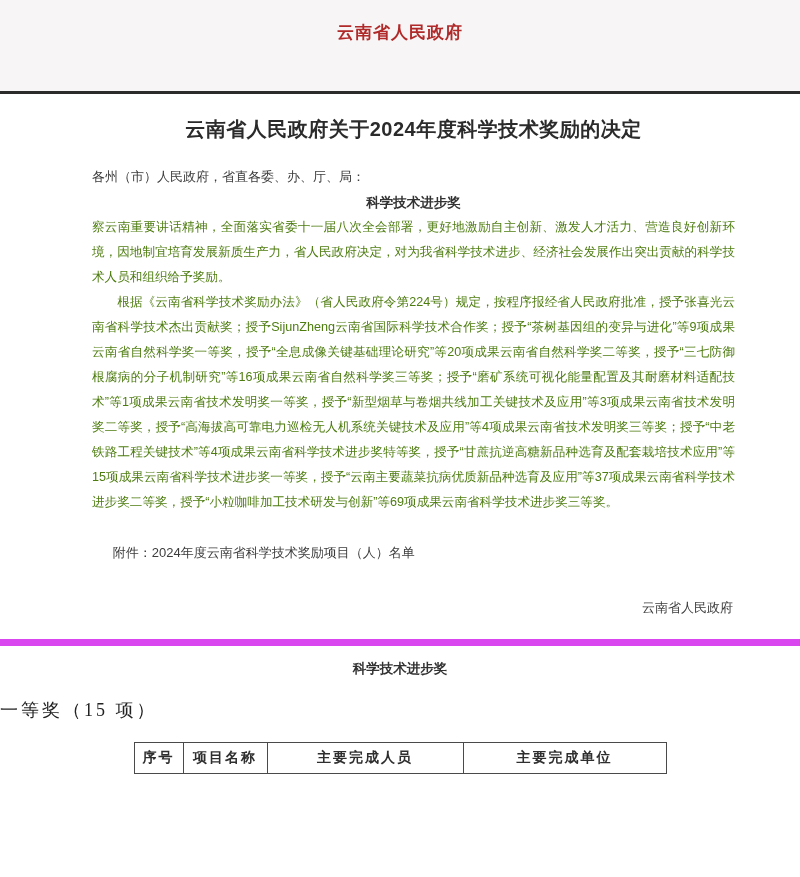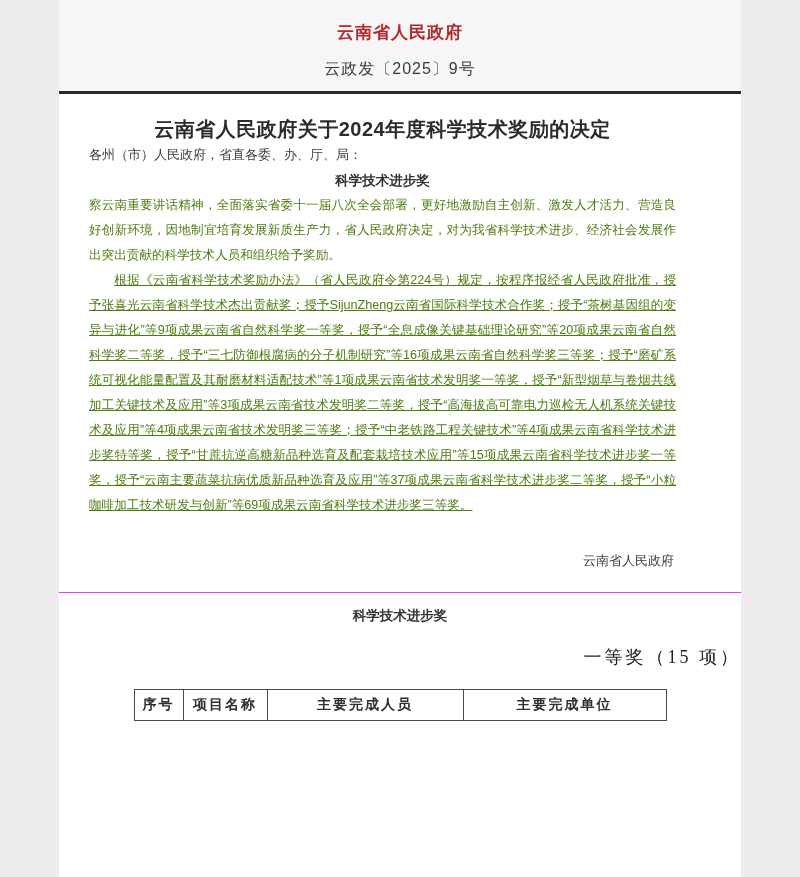--- a/index.html
+++ b/index.html
@@ -1,57 +1,57 @@
 <!DOCTYPE html>
 <html lang="zh"><head>
 <meta charset="utf-8">
 <style>
   * { margin: 0; padding: 0; box-sizing: border-box; }
   html, body { background: #efecee; }
   body { font-family: "Liberation Sans", sans-serif; color: #3c3c3c; }
 
   .page {
-    width: 682px; height: 877px; margin: 0 auto;
+    width: 800px; height: 877px; margin: 0 auto;
     background: #f7f5f6; overflow: hidden; position: relative;
   }
 
   
   .letterhead { height: 91px; padding-top: 21px; text-align: center; background: #f7f5f6; }
   .gov-title { font-size: 17px; font-weight: bold; color: #b02a2a; letter-spacing: 1px; }
   .doc-number { margin-top: 15px; font-size: 16px; color: #3a3a3a; letter-spacing: 1px; }
 
   
   .card { background: #ffffff; }
   .card-1 {
     border-top: 3px solid #2b2b2b;
-    border-bottom: 1px solid #d946ef;
-    padding: 16px 65px 18px 30px;
+    border-bottom: 7px solid #d946ef;
+    padding: 16px 65px 18px 92px;
   }
   .doc-title {
     text-align: center; font-size: 20px; font-weight: bold; color: #2b2b2b;
     margin-top: 6px; letter-spacing: 0.5px;
   }
-  .salutation { font-size: 13px; line-height: 24px; }
+  .salutation { margin-top: 22px; font-size: 13px; line-height: 24px; }
   .center-heading {
     text-align: center; font-weight: bold; font-size: 13.5px; color: #333;
     margin-top: 2px; line-height: 24px;
   }
   .para {
     font-size: 12.6px; line-height: 25px; text-align: justify; color: #4d7c0f;
   }
-  .para.indent { text-indent: 2em; text-decoration: underline; }
+  .para.indent { text-indent: 2em; }
   .attachment { margin-top: 26px; font-size: 13px; line-height: 24px; text-indent: 1.6em; }
   .signature { margin-top: 30px; text-align: right; padding-right: 2px; }
   .signature div { font-size: 13px; line-height: 26px; }
 
   
   .card-2 { padding-top: 12px; min-height: 300px; }
   .awards-heading { text-align: center; font-weight: bold; font-size: 13.5px; color: #333; line-height: 22px; }
   .awards-subheading {
-    text-align: right; font-family: "Liberation Serif", serif;
+    text-align: left; font-family: "Liberation Serif", serif;
     font-size: 18px; color: #222; margin-top: 18px; letter-spacing: 3px;
   }
   .award-table {
     width: 532px; margin: 20px auto 0 auto;
     border-collapse: collapse; table-layout: fixed;
     font-family: "Liberation Serif", serif; color: #2f2f2f;
   }
   .award-table th, .award-table td { border: 1px solid #4a4a4a; }
   .award-table th {
     font-size: 14px; font-weight: bold; padding: 6px 2px; letter-spacing: 2px; text-align: center;
@@ -61,29 +61,29 @@
   .col-people { width: 196px; }
   .col-orgs { width: 203px; }
 </style>
 </head>
 <body>
 
 <div class="page">
 
   <div class="letterhead">
     <div class="gov-title">云南省人民政府</div>
-    <div class="doc-number">云政发〔2025〕9号</div>
   </div>
 
   <section class="card card-1">
     <h1 class="doc-title">云南省人民政府关于2024年度科学技术奖励的决定</h1>
     <p class="salutation">各州（市）人民政府，省直各委、办、厅、局：</p>
     <div class="center-heading">科学技术进步奖</div>
     <p class="para">察云南重要讲话精神，全面落实省委十一届八次全会部署，更好地激励自主创新、激发人才活力、营造良好创新环境，因地制宜培育发展新质生产力，省人民政府决定，对为我省科学技术进步、经济社会发展作出突出贡献的科学技术人员和组织给予奖励。</p>
     <p class="para indent">根据《云南省科学技术奖励办法》（省人民政府令第224号）规定，按程序报经省人民政府批准，授予张喜光云南省科学技术杰出贡献奖；授予SijunZheng云南省国际科学技术合作奖；授予“茶树基因组的变异与进化”等9项成果云南省自然科学奖一等奖，授予“全息成像关键基础理论研究”等20项成果云南省自然科学奖二等奖，授予“三七防御根腐病的分子机制研究”等16项成果云南省自然科学奖三等奖；授予“磨矿系统可视化能量配置及其耐磨材料适配技术”等1项成果云南省技术发明奖一等奖，授予“新型烟草与卷烟共线加工关键技术及应用”等3项成果云南省技术发明奖二等奖，授予“高海拔高可靠电力巡检无人机系统关键技术及应用”等4项成果云南省技术发明奖三等奖；授予“中老铁路工程关键技术”等4项成果云南省科学技术进步奖特等奖，授予“甘蔗抗逆高糖新品种选育及配套栽培技术应用”等15项成果云南省科学技术进步奖一等奖，授予“云南主要蔬菜抗病优质新品种选育及应用”等37项成果云南省科学技术进步奖二等奖，授予“小粒咖啡加工技术研发与创新”等69项成果云南省科学技术进步奖三等奖。</p>
+    <p class="attachment">附件：2024年度云南省科学技术奖励项目（人）名单</p>
     <div class="signature">
       <div>云南省人民政府</div>
     </div>
   </section>
 
   <section class="card card-2">
     <div class="awards-heading">科学技术进步奖</div>
     <div class="awards-subheading">一等奖（15 项）</div>
 
     <table class="award-table">

